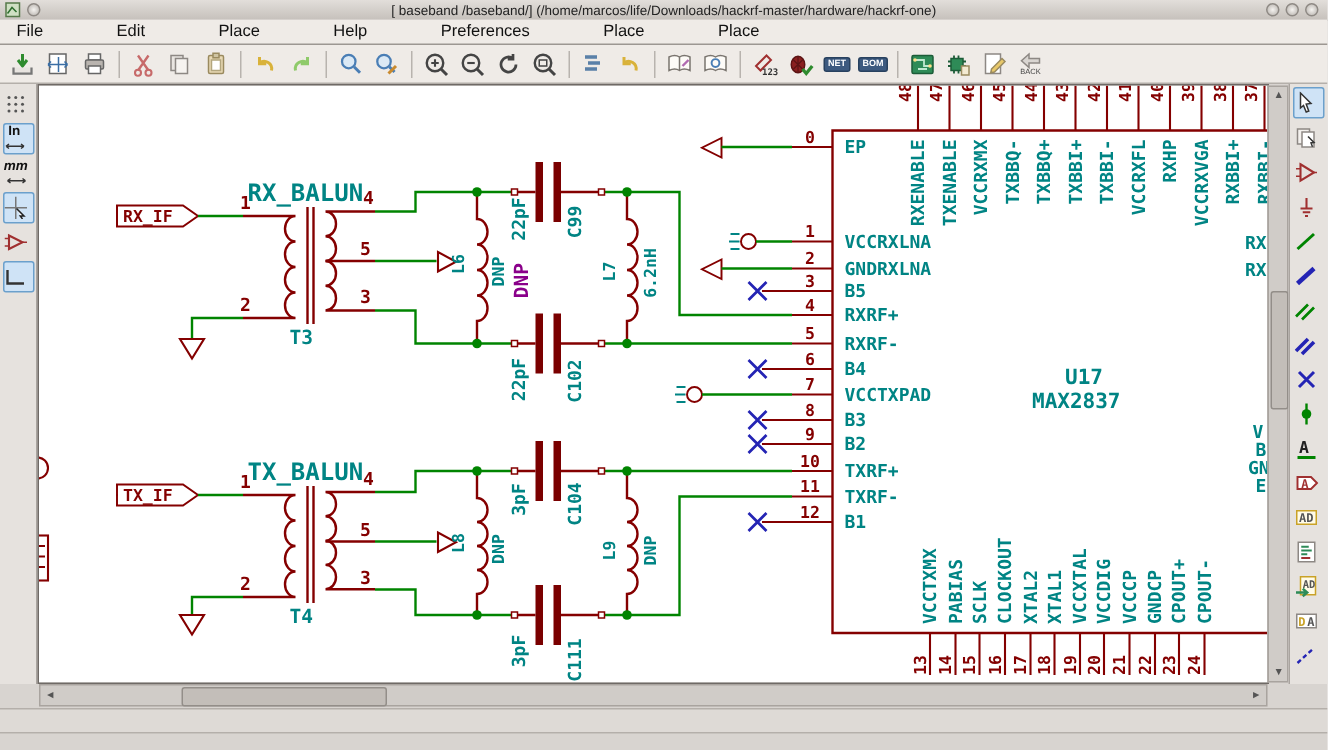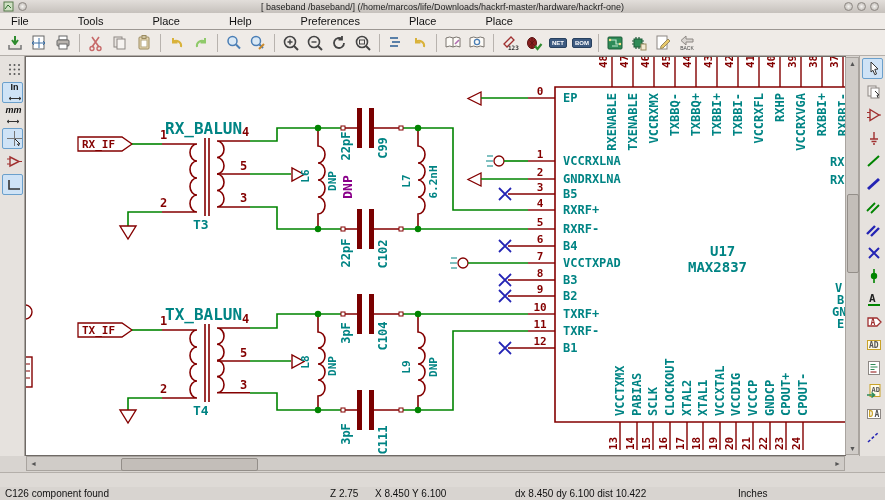--- a/index.html
+++ b/index.html
@@ -16,21 +16,21 @@
   .menubar{position:absolute;left:0;top:13px;width:885px;height:17px;background:#efebe7;border-bottom:1px solid #9c9792;display:flex;align-items:center;padding-left:4px;box-sizing:border-box;gap:35px;}
   .menu-item{font-size:11px;color:#111;padding:1px 7px;}
   
   .toolbar{position:absolute;left:0;top:30px;width:885px;height:26px;background:#efebe7;border-bottom:1px solid #b4afaa;display:flex;align-items:center;padding-left:3px;box-sizing:border-box;}
   .tb-btn{width:22px;height:22px;margin:0 1px;display:flex;align-items:center;justify-content:center;border:1px solid transparent;border-radius:2px;box-sizing:border-box;}
   .sep{width:1px;height:18px;background:#b8b3ae;margin:0 4px;}
   .badge{font-size:6px;font-weight:bold;color:#fff;background:#3d5a80;border:1px solid #28415f;border-radius:2px;padding:1px 2px;line-height:1;}
   .backlbl{font-size:5px;color:#444;line-height:1;}
   
   .ltoolbar{position:absolute;left:0;top:56px;width:25px;height:400px;background:#e6e2de;border-right:1px solid #a9a49f;display:flex;flex-direction:column;align-items:center;padding-top:2px;box-sizing:border-box;}
-  .ltb-btn,.rtb-btn{width:21px;height:21px;margin:1px 0;display:flex;align-items:center;justify-content:flex-end;border:1px solid transparent;border-radius:2px;box-sizing:border-box;font-size:10px;}
+  .ltb-btn,.rtb-btn{width:21px;height:21px;margin:1px 0;display:flex;align-items:center;justify-content:flex-start;border:1px solid transparent;border-radius:2px;box-sizing:border-box;font-size:10px;}
   .active-tool{background:#cfe3f6;border:1px solid #6ba0cc;}
   .unit-lbl{font-size:9px;font-weight:bold;color:#111;line-height:1;}
   
   .rtoolbar{position:absolute;right:0;top:56px;width:26px;height:400px;background:#e6e2de;border-left:1px solid #a9a49f;display:flex;flex-direction:column;align-items:center;padding-top:1px;box-sizing:border-box;}
   
   .canvas{position:absolute;left:26px;top:57px;width:819px;height:398px;background:#ffffff;outline:1px solid #6f6a66;}
   
   .vscroll{position:absolute;left:845px;top:57px;width:14px;height:398px;background:#d0ccc8;border:1px solid #a9a49f;box-sizing:border-box;}
   .vthumb{position:absolute;left:1px;top:136px;width:10px;height:77px;background:#c3beb9;border:1px solid #938e89;border-radius:2px;}
   .hscroll{position:absolute;left:26px;top:456px;width:819px;height:15px;background:#d0ccc8;border:1px solid #a9a49f;box-sizing:border-box;}
@@ -56,21 +56,21 @@
     <span class="title">[ baseband /baseband/] (/home/marcos/life/Downloads/hackrf-master/hardware/hackrf-one)</span>
     <span class="wb-right" style="right:6px;">
       <span class="winbtn"></span>
       <span class="winbtn"></span>
       <span class="winbtn"></span>
     </span>
   </div>
 
   <div class="menubar">
     <span class="menu-item">File</span>
-    <span class="menu-item">Tools</span>
+    <span class="menu-item">Edit</span>
     <span class="menu-item">Place</span>
     <span class="menu-item">Help</span>
     <span class="menu-item">Preferences</span>
     <span class="menu-item">Place</span>
     <span class="menu-item">Place</span>
   </div>
 
   <div class="toolbar">
     <div class="tb-btn">
         <svg width="18" height="18" viewBox="0 0 18 18">
@@ -683,21 +683,14 @@
   </div>
 
   <div class="hscroll">
     <span class="scroll-arrow" style="left:3px;top:3px;">◄</span>
     <div class="hthumb"></div>
     <span class="scroll-arrow" style="right:3px;top:3px;">►</span>
   </div>
 
   <div class="msgpanel"></div>
 
-  <div class="statusbar">
-    <span style="left:5px;">C126 component found</span>
-    <span style="left:330px;">Z 2.75</span>
-    <span style="left:375px;">X 8.450 Y 6.100</span>
-    <span style="left:515px;">dx 8.450 dy 6.100 dist 10.422</span>
-    <span style="left:738px;">Inches</span>
-  </div>
 
 </div>
 
 </body></html>

